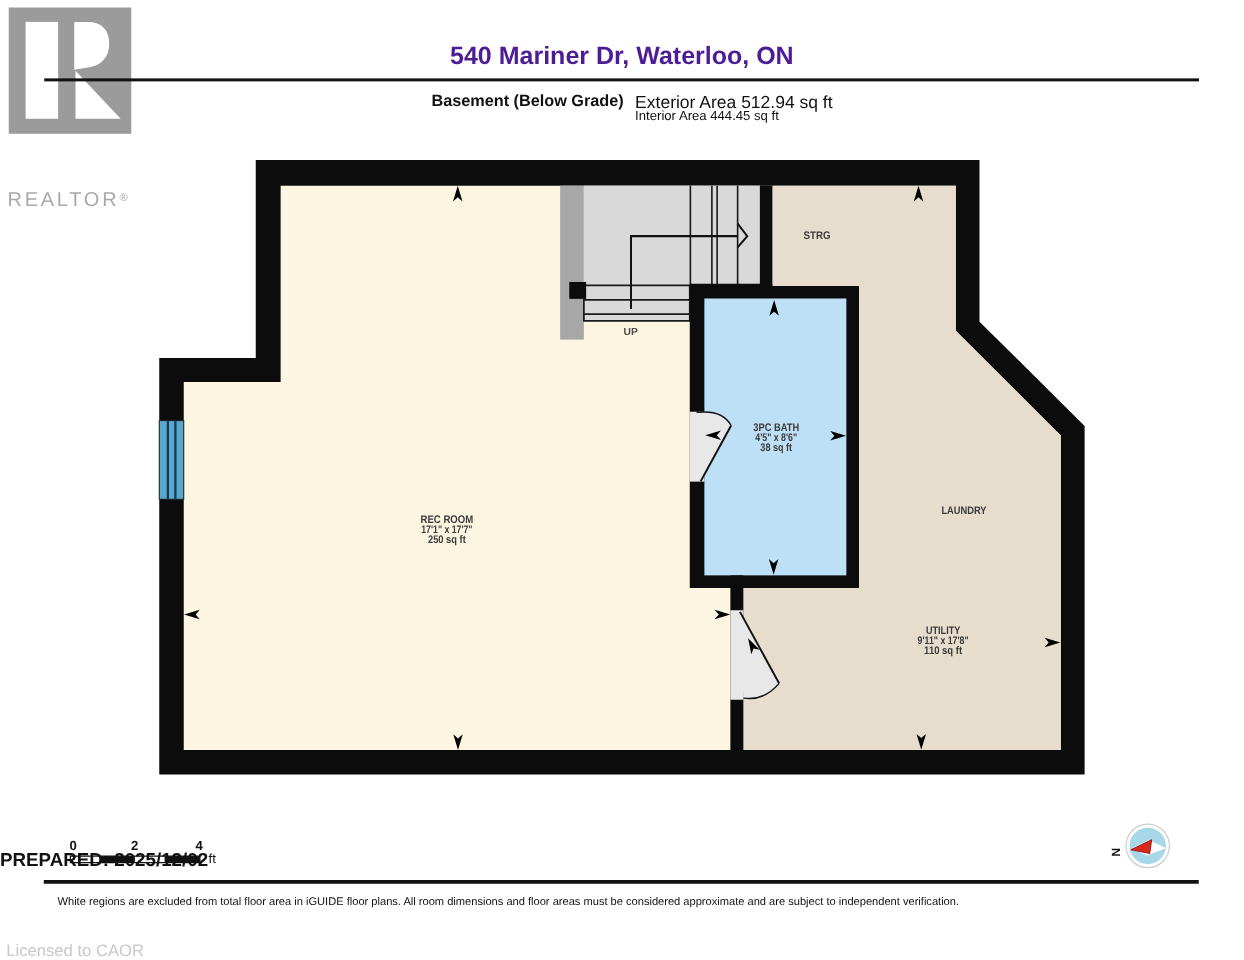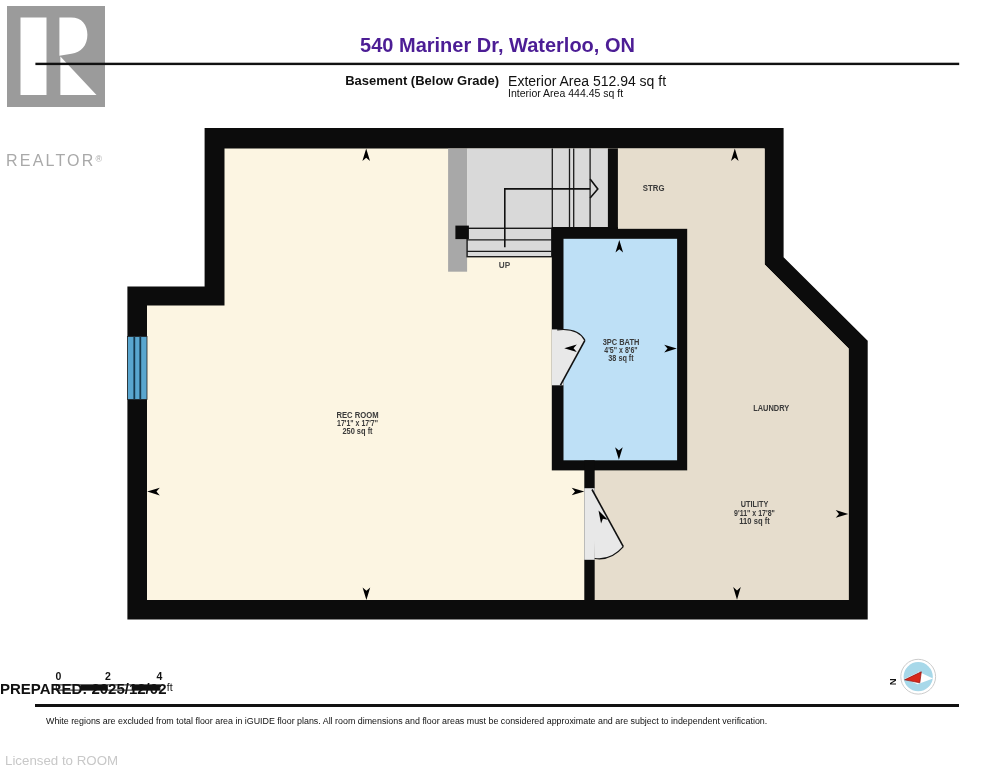--- a/index.html
+++ b/index.html
@@ -151,13 +151,13 @@
 <div class="abs" style="right:496px;top:72.8px;font-size:13px;font-weight:bold;color:#111;">Basement (Below Grade)</div>
 <div class="abs" style="left:508.1px;top:73.2px;font-size:14px;color:#111;">Exterior Area 512.94 sq ft</div>
 <div class="abs" style="left:508.1px;top:87.3px;font-size:10.5px;color:#111;">Interior Area 444.45 sq ft</div>
 
 <div class="abs" style="left:0;right:0;top:680.2px;text-align:left;font-size:15px;font-weight:bold;color:#111;">PREPARED: 2025/12/02</div>
 
 <div class="abs" style="left:35.4px;top:704.4px;width:923.8px;height:2.3px;background:#111;"></div>
 
 <div class="abs" style="left:36px;top:716.3px;font-size:8.9px;color:#111;margin-left:10px;">White regions are excluded from total floor area in iGUIDE floor plans. All room dimensions and floor areas must be considered approximate and are subject to independent verification.</div>
 
-<div class="abs" style="left:5px;top:752.8px;font-size:13.3px;color:#c8c8c8;">Licensed to ROOM</div>
+<div class="abs" style="left:5px;top:752.8px;font-size:13.3px;color:#c8c8c8;">Licensed to CAOR</div>
 
 </body></html>

